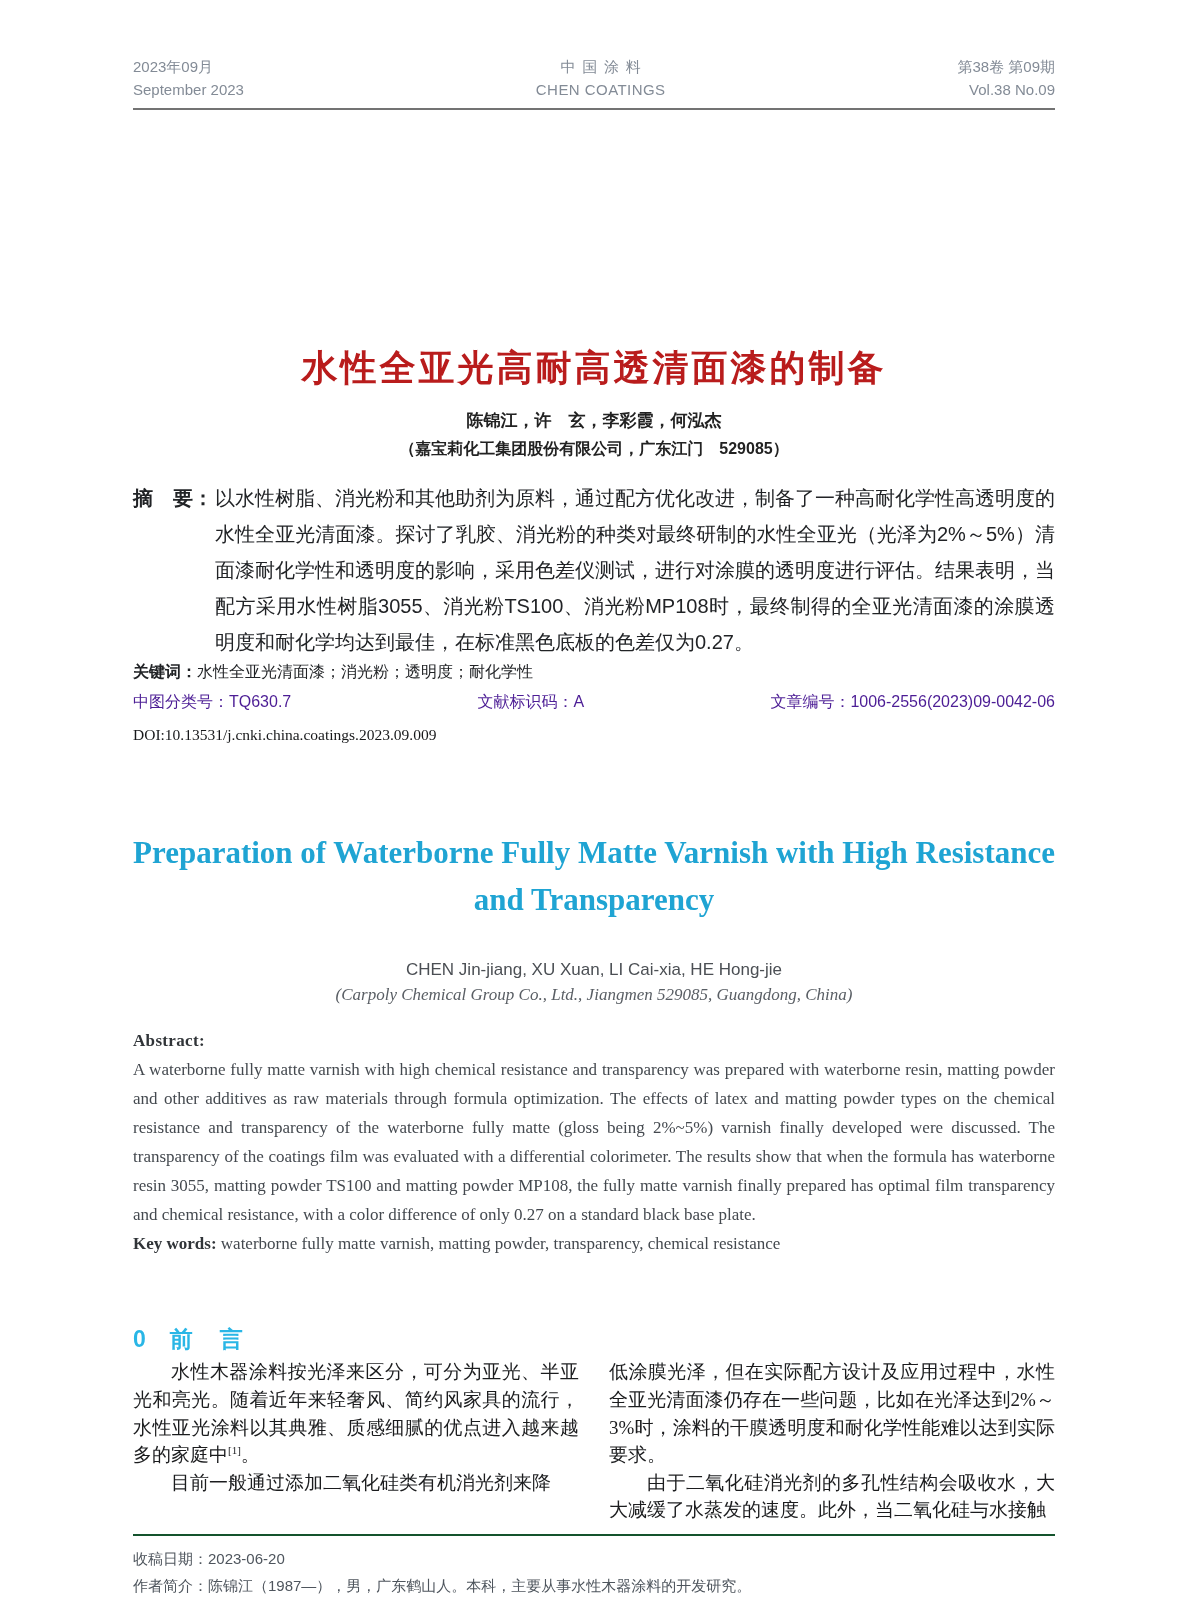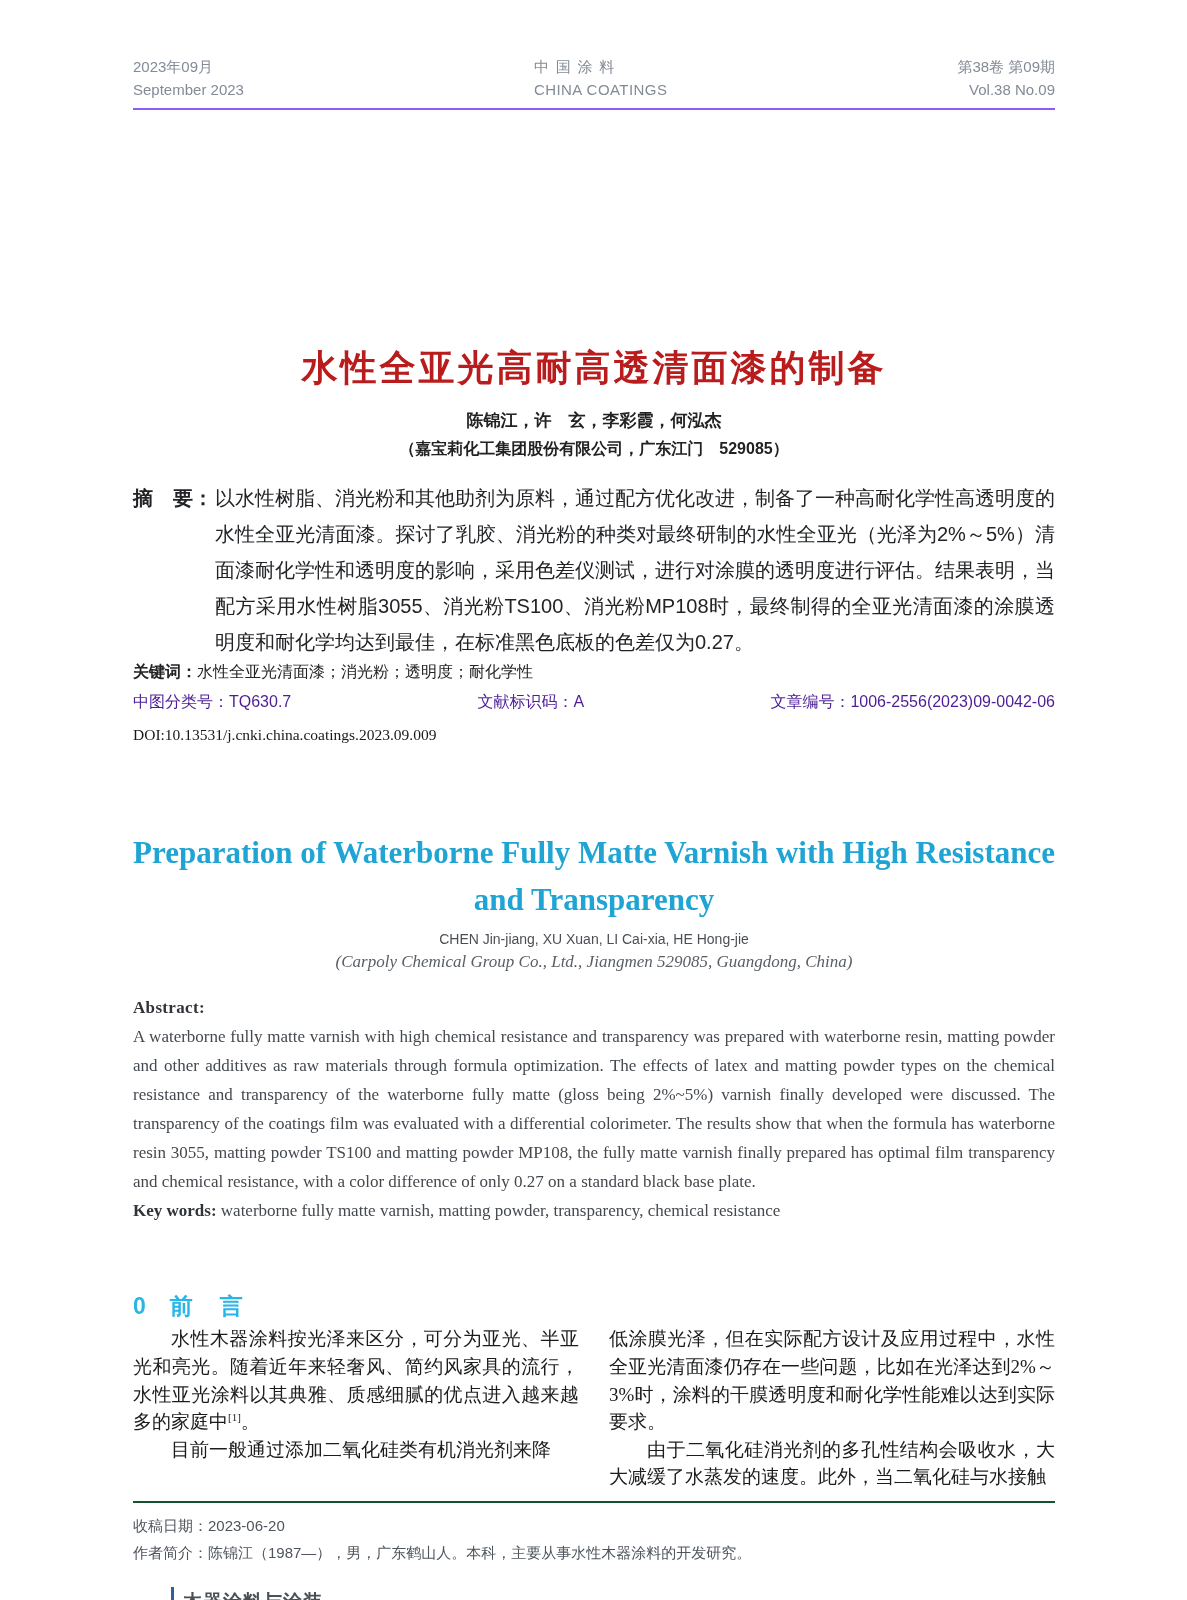--- a/index.html
+++ b/index.html
@@ -9,25 +9,25 @@
     background: #ffffff;
     font-family: "Liberation Sans", "DejaVu Sans", sans-serif;
     color: #1a1a1a;
     overflow: hidden;
   }
   .page { width: 1187px; height: 1600px; padding: 56px 132px 0 133px; }
 
   
   .header {
     display: flex; justify-content: space-between; align-items: flex-end;
-    border-bottom: 2px solid #8b5cf6;
+    border-bottom: 2px solid #737373;
     padding-bottom: 7px;
     color: #838b96; font-size: 15px; line-height: 1.5;
   }
-  .h-center { }
+  .h-center { text-align: center; }
   .h-right  { text-align: right; }
   .cjk-spread { letter-spacing: 0.45em; margin-right: -0.45em; }
   .en-spread  { letter-spacing: 0.03em; }
 
   
   .title-cn {
     margin: 236px 0 0 0; text-align: center;
     font-size: 36px; font-weight: bold; color: #b91c1c;
     letter-spacing: 3px; line-height: 1.2;
   }
@@ -47,21 +47,21 @@
     font-size: 16px; color: #4c1d95;
   }
   .doi { margin-top: 13px; font-family: "Liberation Serif", "DejaVu Serif", serif; font-size: 15.5px; color: #17181a; }
 
   
   .title-en {
     margin: 86px auto 0 auto; max-width: 930px; text-align: center;
     font-family: "Liberation Serif", "DejaVu Serif", serif;
     font-weight: bold; font-size: 31px; line-height: 1.5; color: #1fa4d3;
   }
-  .authors-en { margin-top: 8px; text-align: center; font-size: 14px; color: #4b4f54; }
+  .authors-en { margin-top: 37px; text-align: center; font-size: 17px; color: #4b4f54; }
   .affiliation-en {
     margin-top: 5px; text-align: center;
     font-family: "Liberation Serif", "DejaVu Serif", serif; font-style: italic;
     font-size: 17px; color: #595e64;
   }
   .abstract-en {
     margin-top: 22px; display: flex;
     font-family: "Liberation Serif", "DejaVu Serif", serif;
     font-size: 17px; line-height: 1.7; text-align: justify; color: #44494f; flex-direction: column;
   }
@@ -112,21 +112,21 @@
 
 <div class="page">
 
   <div class="header">
     <div class="h-left">
       <div>2023年09月</div>
       <div>September 2023</div>
     </div>
     <div class="h-center">
       <div class="cjk-spread">中国涂料</div>
-      <div class="en-spread">CHINA COATINGS</div>
+      <div class="en-spread">CHEN COATINGS</div>
     </div>
     <div class="h-right">
       <div>第38卷 第09期</div>
       <div>Vol.38 No.09</div>
     </div>
   </div>
 
   <h1 class="title-cn">水性全亚光高耐高透清面漆的制备</h1>
   <div class="authors-cn">陈锦江，许　玄，李彩霞，何泓杰</div>
   <div class="affiliation-cn">（嘉宝莉化工集团股份有限公司，广东江门　529085）</div>

